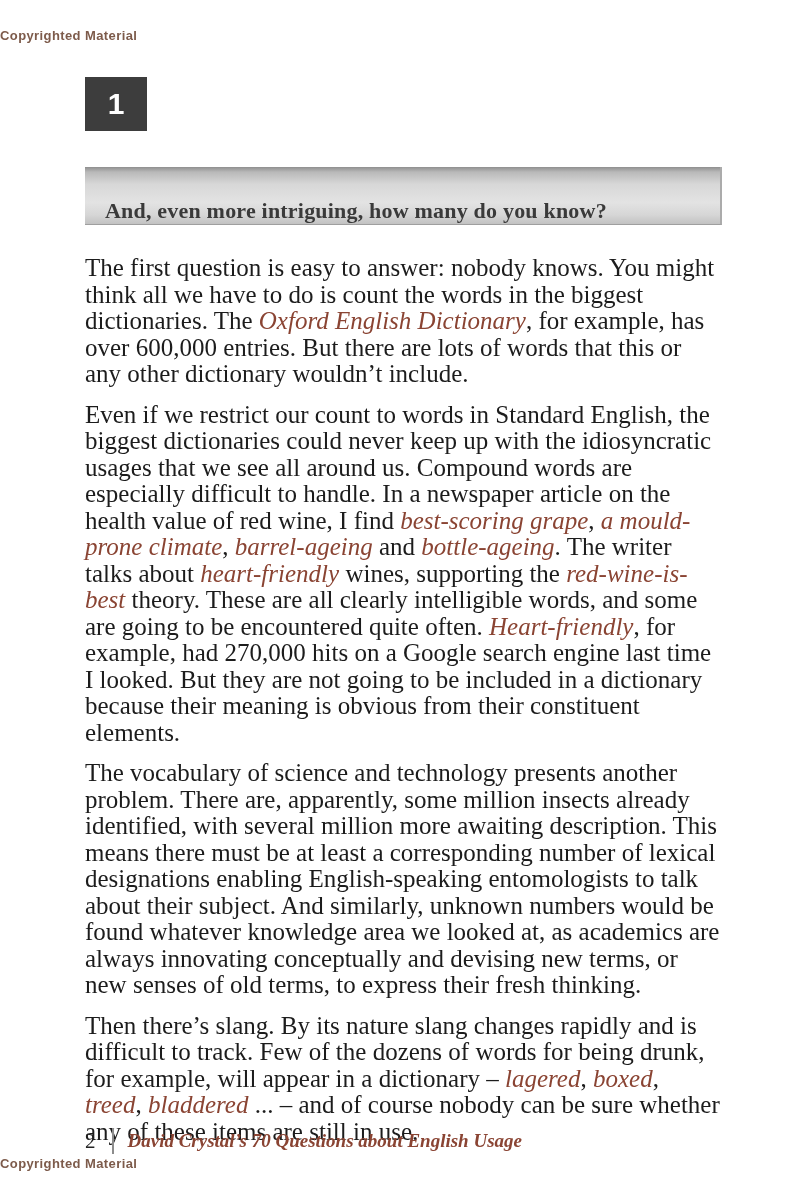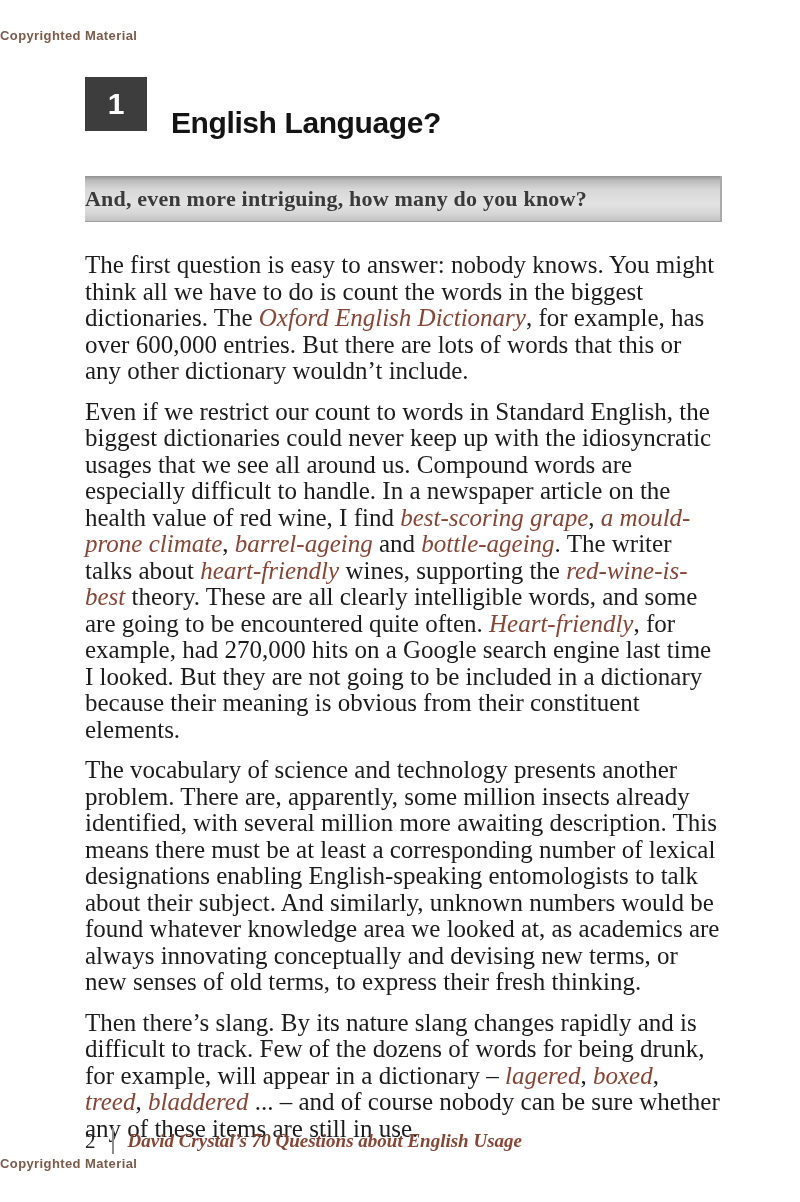--- a/index.html
+++ b/index.html
@@ -45,23 +45,24 @@
     font-weight: 700;
     font-size: 30px;
     line-height: 34px;
     letter-spacing: -0.4px;
     color: var(--title-text, #141414);
     margin-top: -5px;
   }
 
   .subtitle-bar {
     margin: 36px 78px 0 85px;
-    height: 46px;
+    height: 58px;
     display: flex;
-    align-items: center;
+    align-items: flex-end;
+    padding-left: 20px;
     background: linear-gradient(180deg,
       #8f8f8f 0%, #b9b9b9 9%, #d7d7d7 30%,
       #e3e3e3 62%, #d6d6d6 84%, #c2c2c2 100%);
     border-bottom: 1px solid #9f9f9f;
     border-right: 2px solid #ababab;
   }
   .subtitle-bar .subtitle-text {
     font-size: 22px;
     font-weight: bold;
     color: var(--subtitle-text, #3a3a3a);
@@ -105,21 +106,20 @@
 <body>
 
 <div class="page">
 
   <div class="copyright top">Copyrighted Material</div>
 
   <div class="chapter-header">
     <div class="chapter-number">1</div>
     <h1 class="chapter-title">
       <br>
-      <span>English Language?</span>
     </h1>
   </div>
 
   <div class="subtitle-bar">
     <span class="subtitle-text">And, even more intriguing, how many do you know?</span>
   </div>
 
   <div class="body-text">
       <p><span>The first question is easy to answer: nobody knows. You might think all we have to do is count the words in the biggest dictionaries. The </span><span class="em">Oxford English Dictionary</span><span>, for example, has over 600,000 entries. But there are lots of words that this or any other dictionary wouldn’t include.</span></p>
       <p><span>Even if we restrict our count to words in Standard English, the biggest dictionaries could never keep up with the idiosyncratic usages that we see all around us. Compound words are especially difficult to handle. In a newspaper article on the health value of red wine, I find </span><span class="em">best-scoring grape</span><span>, </span><span class="em">a mould-prone climate</span><span>, </span><span class="em">barrel-ageing</span><span> and </span><span class="em">bottle-ageing</span><span>. The writer talks about </span><span class="em">heart-friendly</span><span> wines, supporting the </span><span class="em">red-wine-is-best</span><span> theory. These are all clearly intelligible words, and some are going to be encountered quite often. </span><span class="em">Heart-friendly</span><span>, for example, had 270,000 hits on a Google search engine last time I looked. But they are not going to be included in a dictionary because their meaning is obvious from their constituent elements.</span></p>

